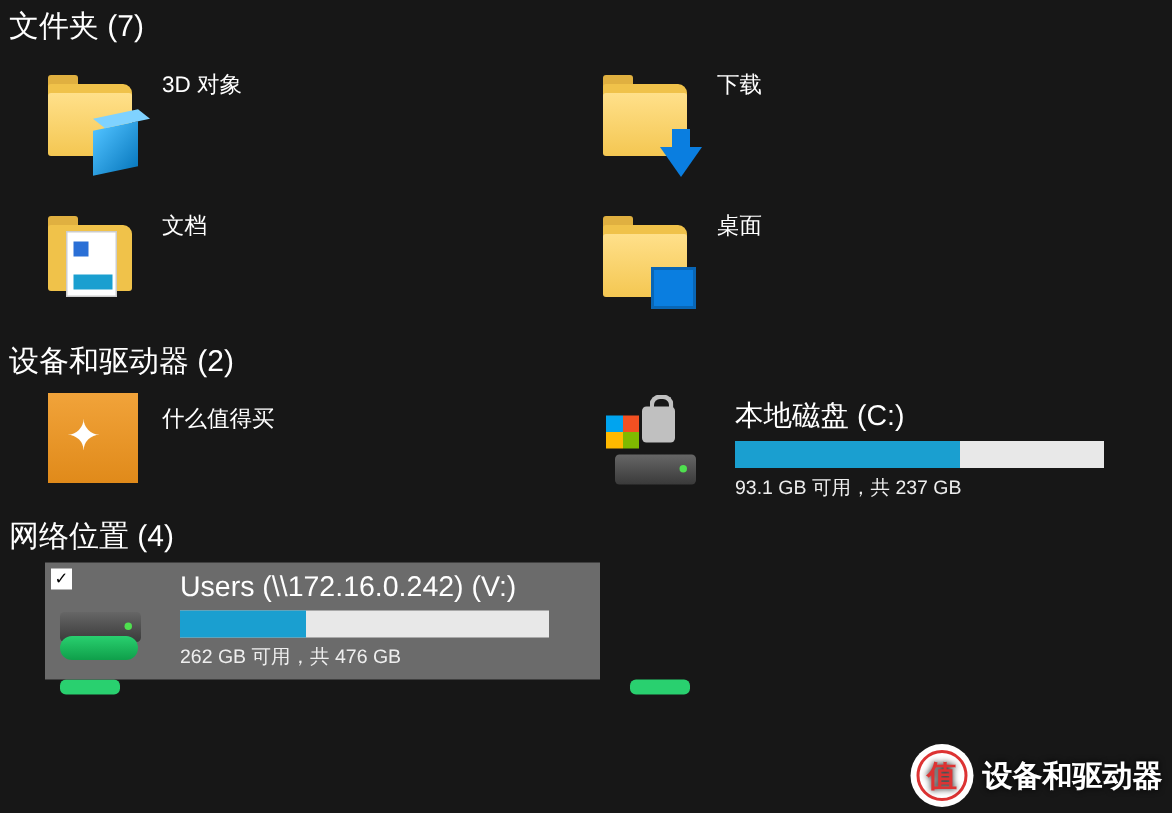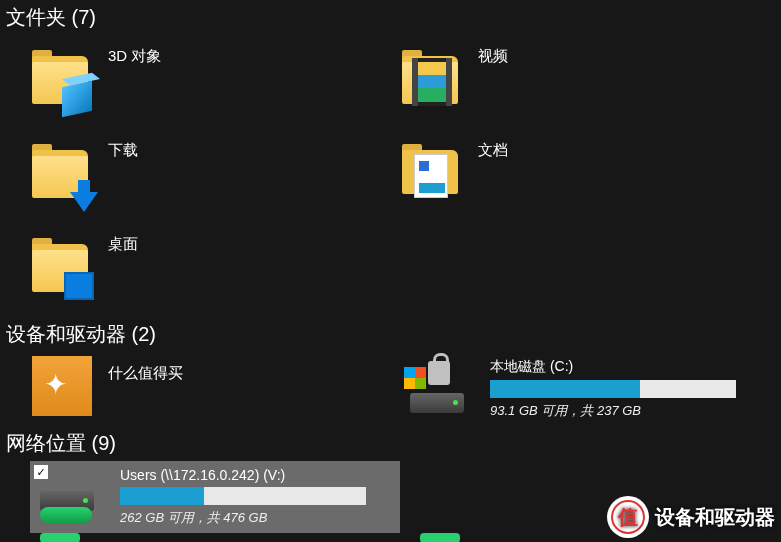--- a/index.html
+++ b/index.html
@@ -152,29 +152,29 @@
   }
   .lock {
     position:absolute; left:24px; top:0; width:22px; height:24px;
     background:#c0c0c0; border-radius:3px;
   }
   .lock::before {
     content:""; position:absolute; left:5px; top:-8px; width:10px; height:12px;
     border:3px solid #c0c0c0; border-bottom:none; border-radius:7px 7px 0 0;
   }
   .drive-info { flex:1; padding-right:30px; }
-  .drive-title { font-size:14px; margin-bottom:4px; }
+  .drive-title { font-size:19px; margin-bottom:4px; }
   .drive-bar {
     width:100%; max-width:250px; height:18px;
     background:#e8e8e8;
   }
   .drive-fill {
     height:100%; background:#1a9fd0;
   }
-  .drive-sub { font-size:13px; margin-top:4px; color:#eee;font-style:italic; }
+  .drive-sub { font-size:13px; margin-top:4px; color:#eee; }
   
   .globe {
     position:absolute; right:6px; top:2px; width:26px; height:26px;
     border-radius:50%;
     background:radial-gradient(circle at 35% 35%, #6fd0ff, #0a6fbf);
   }
   .net-base {
     position:absolute; left:6px; bottom:2px; width:52px; height:16px;
     background:linear-gradient(#29d06f,#0f9f4a);
     border-radius:8px;
@@ -210,29 +210,20 @@
   <div class="folder-item">
     <div class="icon-box">
       <div class="folder-tab"></div>
         <div class="folder-back"></div>
         <div class="folder-front"></div>
       <div class="overlay cube"></div>
     </div>
     <div class="label">3D 对象</div>
   </div>
 
-  <div class="folder-item">
-    <div class="icon-box">
-      <div class="folder-tab"></div>
-        <div class="folder-back"></div>
-        <div class="folder-front"></div>
-      <div class="film"></div>
-    </div>
-    <div class="label">视频</div>
-  </div>
 
   <div class="folder-item">
     <div class="icon-box">
       <div class="folder-tab"></div>
         <div class="folder-back"></div>
         <div class="folder-front"></div>
       <div class="arrow-down"></div>
     </div>
     <div class="label">下载</div>
   </div>
@@ -277,21 +268,21 @@
     <div class="drive-info">
       <div class="drive-title">本地磁盘 (C:)</div>
       <div class="drive-bar">
         <div class="drive-fill" style="width:61%"></div>
       </div>
       <div class="drive-sub">93.1 GB 可用，共 237 GB</div>
     </div>
   </div>
 </div>
 
-<div class="section-header">网络位置 (9)</div>
+<div class="section-header">网络位置 (4)</div>
 <div class="grid">
 
 
   <div class="drive-item drive-selected">
     <div class="drive-select-check">✓</div>
     <div class="drive-icon net-drive">
       <div class="hdd"></div>
       <div class="net-base"></div>
     </div>
     <div class="drive-info">

